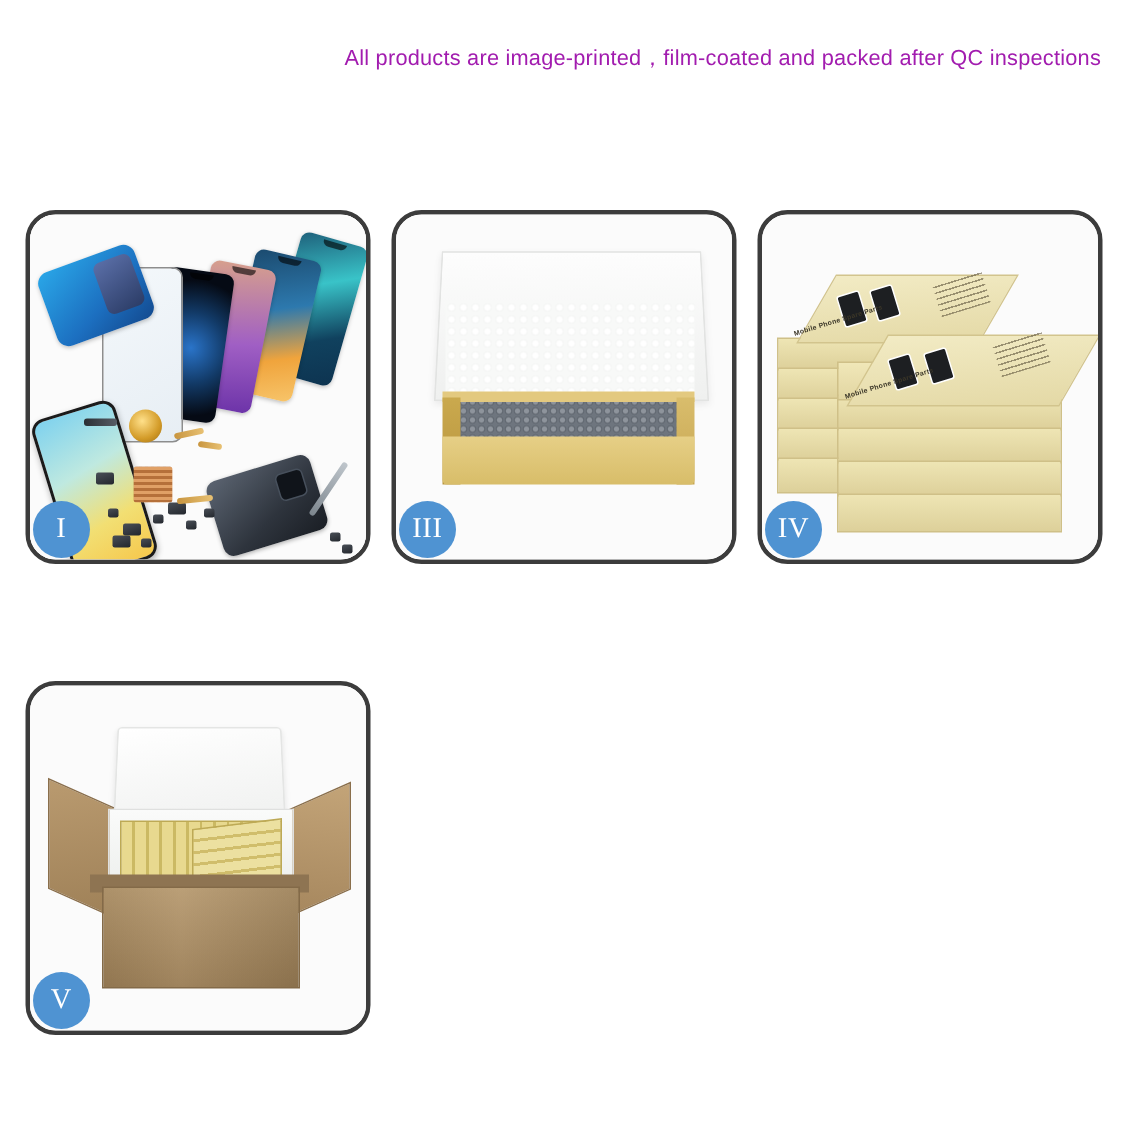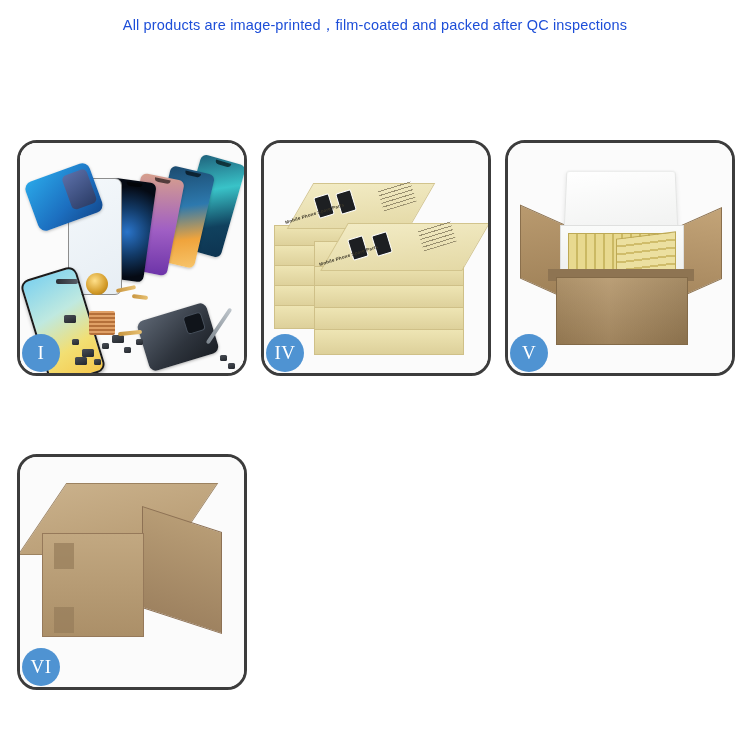--- a/index.html
+++ b/index.html
@@ -26,27 +26,28 @@
     margin: 0;
     padding-top: 44px;
     font-size: 35px;
     font-weight: 500;
     letter-spacing: 2.2px;
     color: #111111;
     line-height: 1.05;
     white-space: nowrap;
   }
   .subtitle {
-    margin: 3px;
+    margin: 16px;
     padding-top: 13px;
     font-size: 14.5px;
     font-weight: 400;
-    color: #1d4ed8;
+    color: #a21caf;
     letter-spacing: .15px;
     white-space: nowrap;
+    text-align: right;
   }
 
   
   .grid {
     position: absolute;
     left: 17px;
     top: 140px;
     width: 718px;
     display: grid;
     grid-template-columns: repeat(3, 230px);
@@ -395,20 +396,32 @@
       <div class="chip chip-sm" style="left:208px; top:220px;"></div>
 
       <div class="flex-cable" style="left:96px; top:144px; width:20px; transform:rotate(-12deg);"></div>
       <div class="flex-cable" style="left:112px; top:152px; width:16px; transform:rotate(8deg);"></div>
       <div class="flex-cable" style="left:98px; top:188px; width:24px; transform:rotate(-6deg);"></div>
     </div>
     <div class="badge">I</div>
   </div>
 
 
+  <div class="panel">
+    <div class="scene noclick">
+      <div class="p3-lid"></div>
+      <div class="p3-foam"></div>
+      <div class="p3-contents"></div>
+      <div class="p3-rim"></div>
+      <div class="p3-boxleft"></div>
+      <div class="p3-boxright"></div>
+      <div class="p3-boxfront"></div>
+    </div>
+    <div class="badge">III</div>
+  </div>
 
   <div class="panel">
     <div class="scene noclick">
       <div class="stack">
 
         <div class="sbox" style="left:2px;  top:58px;  width:118px; height:20px;"></div>
         <div class="sbox" style="left:2px;  top:78px;  width:118px; height:20px;"></div>
         <div class="sbox" style="left:2px;  top:98px;  width:118px; height:20px;"></div>
         <div class="sbox" style="left:2px;  top:118px; width:118px; height:20px;"></div>
         <div class="sbox" style="left:2px;  top:138px; width:118px; height:22px;"></div>
@@ -443,24 +456,14 @@
       <div class="v-foamlid"></div>
       <div class="v-foambox"></div>
       <div class="v-yellow"></div>
       <div class="v-yellow2"></div>
       <div class="v-bodytop"></div>
       <div class="v-body"></div>
     </div>
     <div class="badge">V</div>
   </div>
 
-  <div class="panel">
-    <div class="scene noclick">
-      <div class="vi-top"></div>
-      <div class="vi-side"></div>
-      <div class="vi-front"></div>
-      <div class="vi-tape" style="left:34px; top:86px;"></div>
-      <div class="vi-tape" style="left:34px; top:150px;"></div>
-    </div>
-    <div class="badge">VI</div>
-  </div>
 
 </div>
 
 </body></html>

